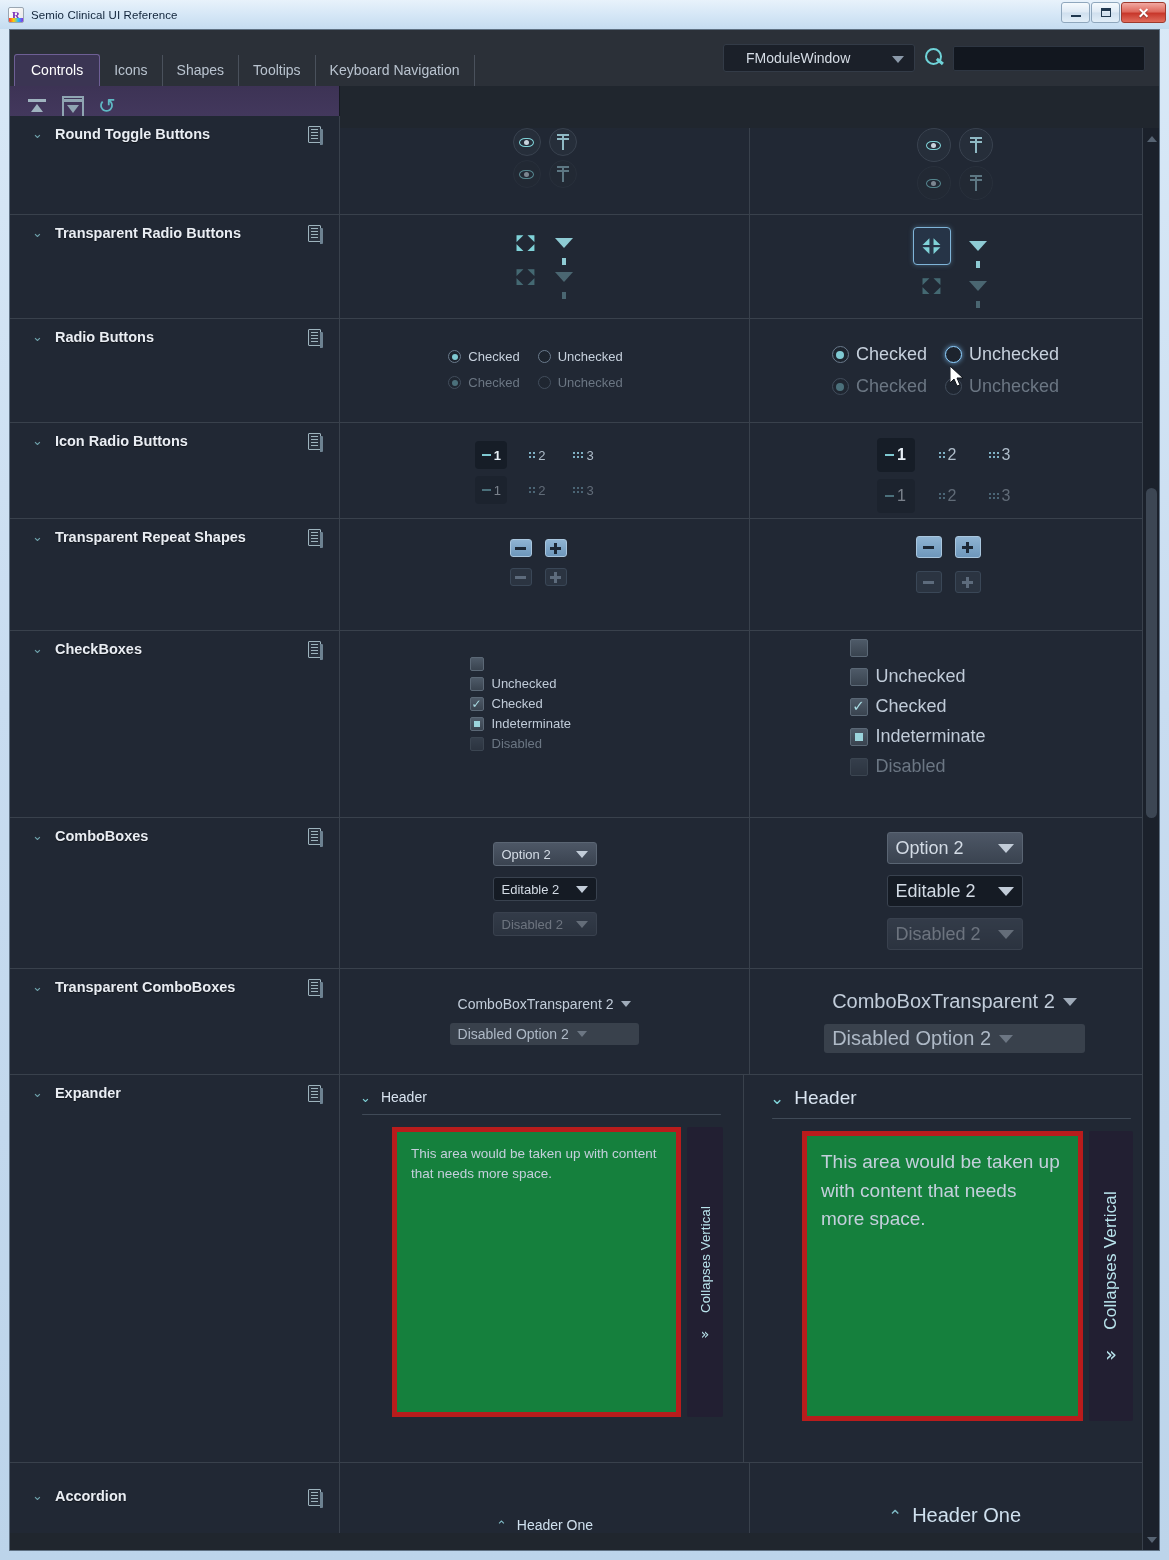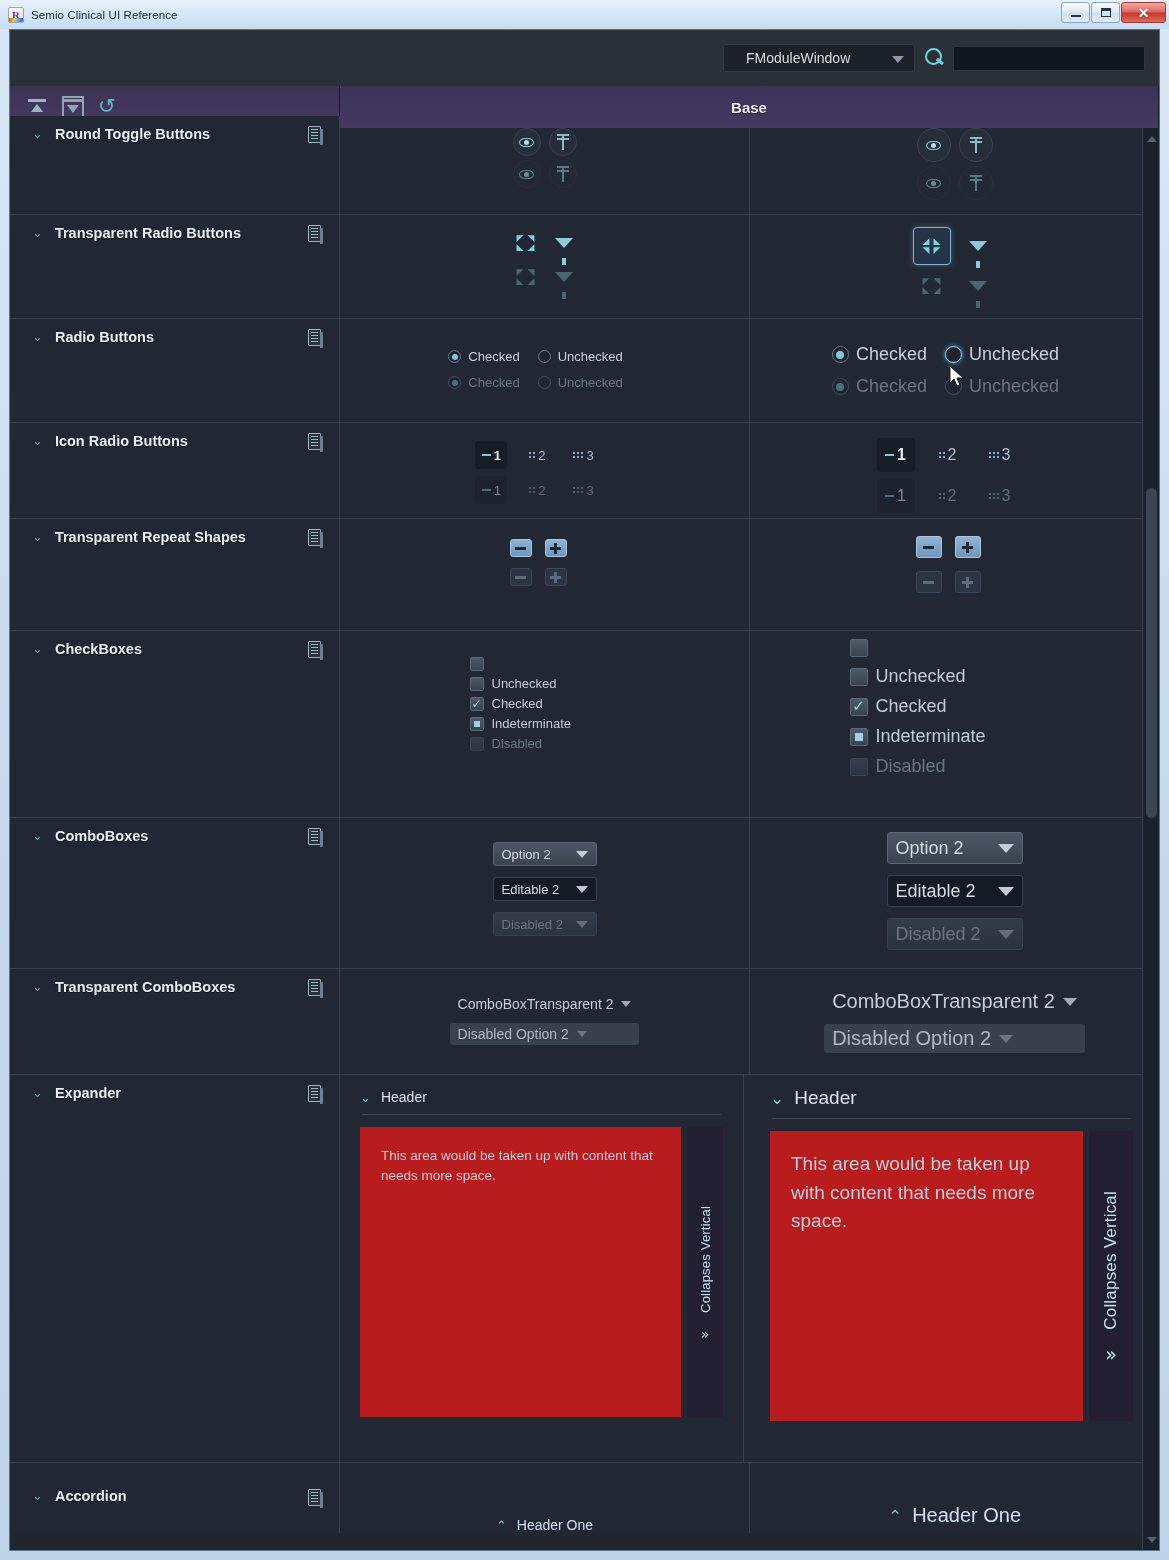--- a/index.html
+++ b/index.html
@@ -345,22 +345,22 @@
   
   .exp-wrap{ width:100%; }
   .exp-head{ display:flex;align-items:center;gap:10px; color:#d8e3ef; }
   .exp-head .ch{ color:#7fd2d8; font-size:13px; font-family:"DejaVu Sans",sans-serif;}
   .exp-head .t{ font-size:14px; }
   .exp-head.big .t{ font-size:19px; }
   .exp-head.big .ch{ font-size:17px; }
   .exp-rule{ height:1px;background:#404a57;margin:9px 2px 12px 2px;border-radius:2px; }
   .exp-body{ display:flex; gap:6px; }
   .exp-content{
-    flex:1; border:7px solid #b91c1c; background:#b91c1c; padding:12px 14px;
-    color:#c4cfdc; font-size:13.5px; line-height:1.45; min-height:290px;
+    flex:1; border:5px solid #b91c1c; background:#15803d; padding:12px 14px;
+    color:#c4cfdc; font-size:13.5px; line-height:1.45; min-height:290px;margin-left:32px;
   }
   .exp-content.big{ font-size:19px; line-height:1.5; }
   .exp-side{
     width:36px; background:#221f32; border-radius:2px;
     display:flex;flex-direction:column;align-items:center;justify-content:center;
     padding:14px 0 10px 0;
   }
   .exp-side .vtxt{
     writing-mode: vertical-rl; transform: rotate(180deg);
     color:#b9e4ec; font-size:13px; letter-spacing:.2px;
@@ -417,39 +417,45 @@
         </div>
       <div class="winbtn close">
           <span class="gl-close">✕</span>
         </div>
     </div>
   </div>
 
   <div class="client">
 
     <div class="topbar">
+      <div class="tabstrip">
+        <div class="tab active">Controls</div>
+        <div class="tab">Icons</div>
+        <div class="tab">Shapes</div>
+        <div class="tab">Tooltips</div>
+        <div class="tab">Keyboard Navigation</div>
+      </div>
       <div class="topright">
         <div class="module-combo">
           <span>FModuleWindow</span>
           <span class="caret"></span>
         </div>
         <span class="search-icon"></span>
         <input class="search-box" placeholder="" style="">
       </div>
     </div>
 
     <div class="grid">
 
       <div class="colheads">
         <div class="ch-side">
           <span class="tb-icon ico-collapse-all"></span>
           <span class="tb-icon ico-expand-all"></span>
           <span class="tb-icon ico-reset">↺</span>
         </div>
-        <div class="ch-col">Base</div>
       </div>
 
       <div class="rows">
 
         <div class="row" style="height:87px;">
           <div class="rowlabel clip-top">
             <span class="chev">⌄</span>
             <span class="lbl">Round Toggle Buttons</span>
             <span class="copy-icon"></span>
           </div>

